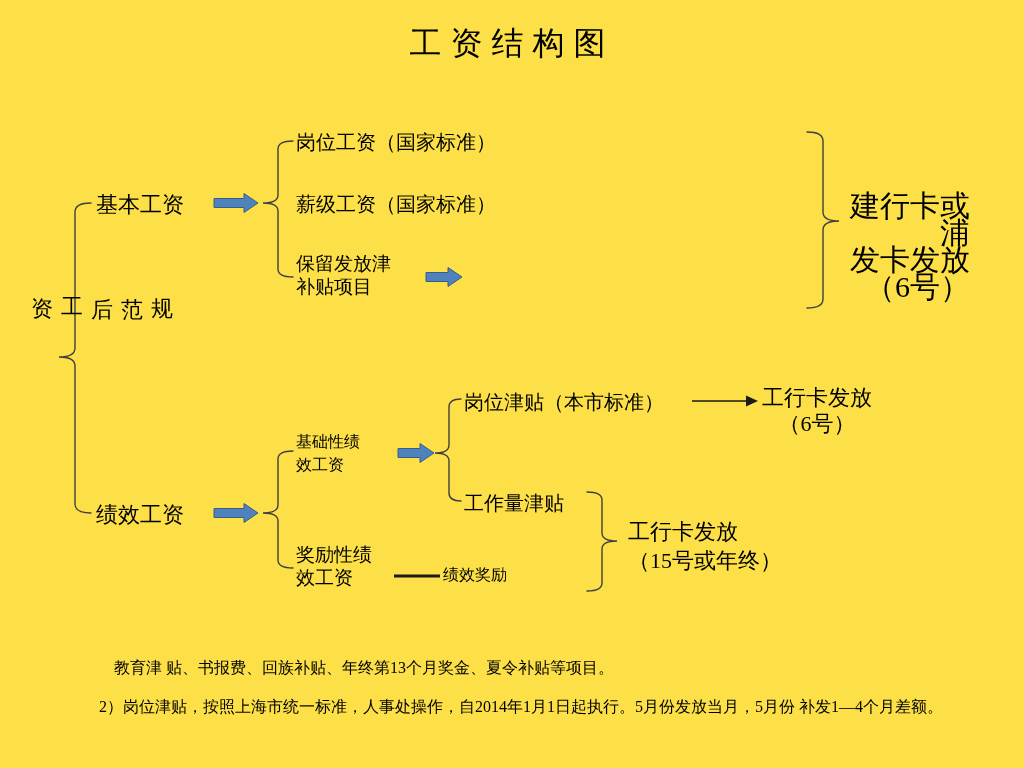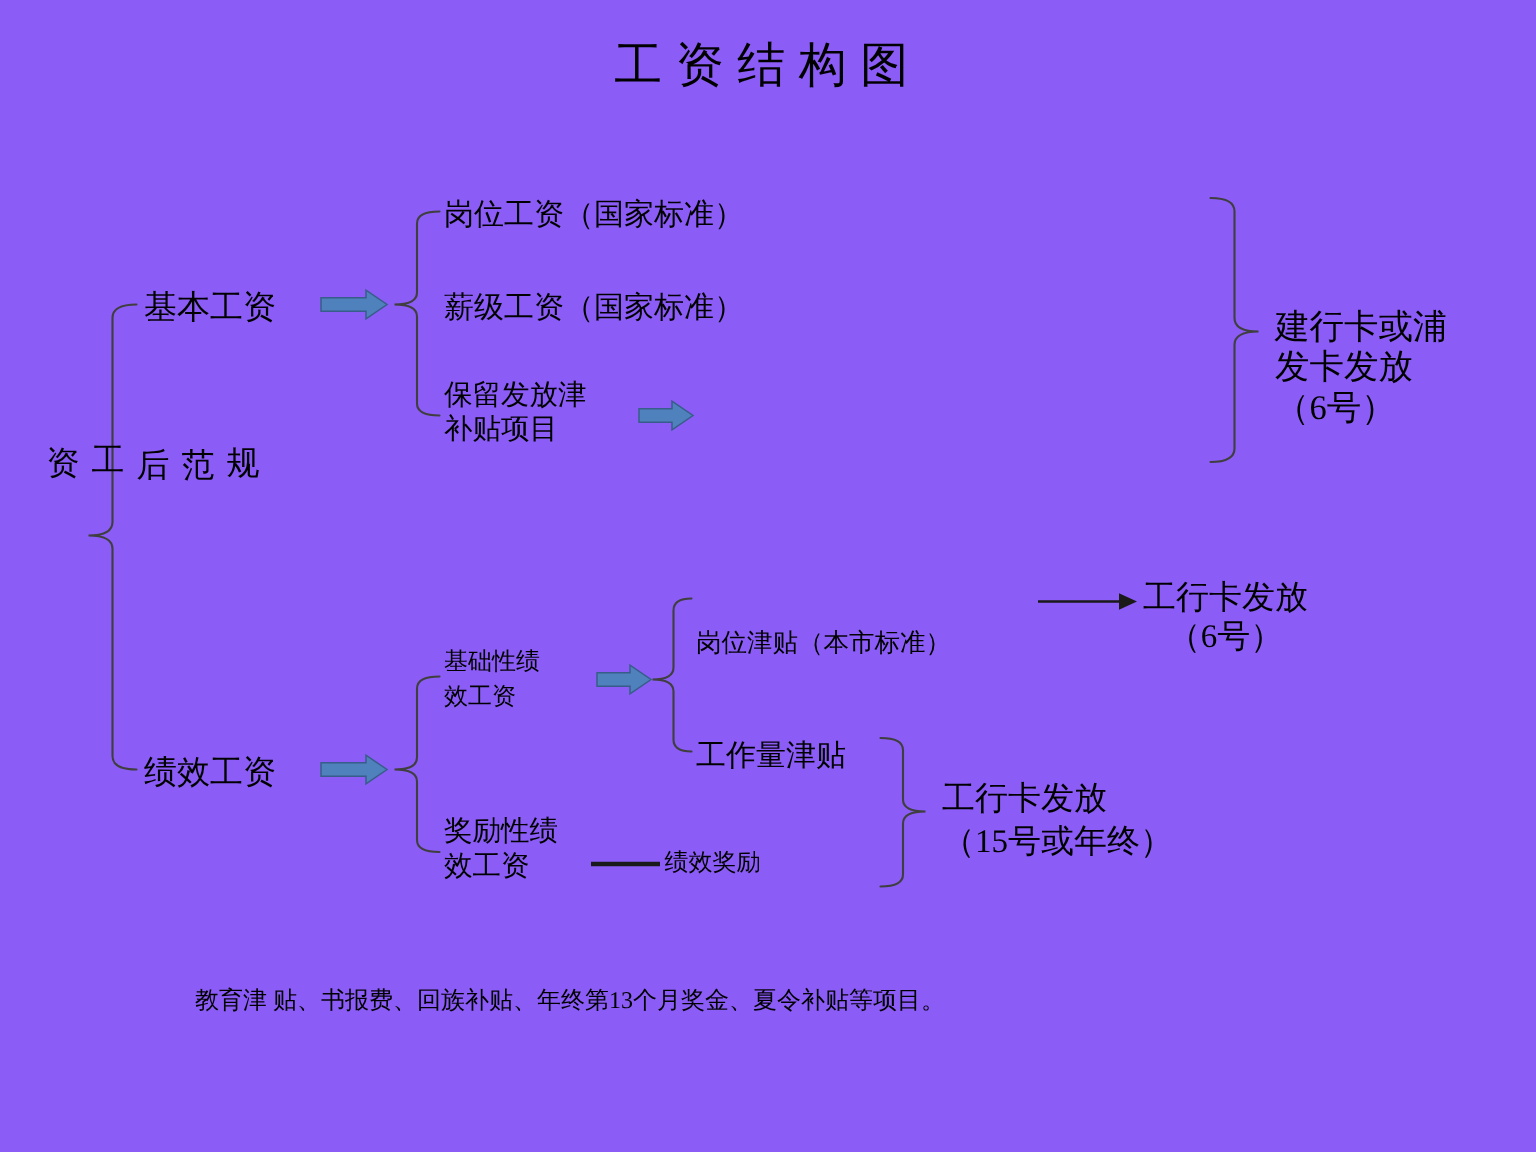--- a/index.html
+++ b/index.html
@@ -1,48 +1,48 @@
 <!DOCTYPE html>
 <html><head>
 <meta charset="utf-8">
 <style>
   * { box-sizing: border-box; }
   html, body { margin: 0; padding: 0; background: #ffffff; }
   body { font-family: "Liberation Serif", "DejaVu Serif", serif; color: #000; }
-  .slide { position: relative; width: 1024px; height: 768px; background: #8b5cf6; overflow: hidden; }
+  .slide { position: relative; width: 1024px; height: 768px; background: #fde047; overflow: hidden; }
   .overlay { position: absolute; left: 0; top: 0; }
 
   .title {
     position: absolute; left: 0; top: 22px; width: 100%;
     margin: 0; text-align: center;
     font-size: 32px; font-weight: 400; letter-spacing: 9px;
   }
 
   .t { position: absolute; white-space: pre-line; color: #000; }
 
   .n-root { left: 27px; top: 280px; font-size: 22px; line-height: 30px;
             writing-mode: vertical-rl; text-orientation: upright; letter-spacing: 8px; }
   .n-basic      { left: 96px;  top: 190px; font-size: 22px; }
   .n-postwage   { left: 296px; top: 129px; font-size: 20px; }
   .n-gradewage  { left: 296px; top: 191px; font-size: 20px; }
   .n-retained   { left: 296px; top: 252px; font-size: 19px; line-height: 23px; }
   .n-detail     { left: 466px; top: 241px; font-size: 21px; line-height: 25px; }
-  .n-ccb        { left: 850px; top: 192px; font-size: 23px; line-height: 27px; width: 120px; text-align: left; margin-top: 12px; }
+  .n-ccb        { left: 850px; top: 192px; font-size: 30px; line-height: 27px; width: 120px; text-align: right; }
   .n-perf       { left: 96px;  top: 500px; font-size: 22px; }
   .n-baseperf   { left: 296px; top: 430px; font-size: 16px; line-height: 23px; }
-  .n-postallow  { left: 464px; top: 389px; font-size: 17px; margin-top: 28px; }
+  .n-postallow  { left: 464px; top: 389px; font-size: 20px; }
   .n-icbc6      { left: 760px; top: 385px; font-size: 22px; line-height: 26px; width: 114px; text-align: center; }
   .n-workload   { left: 464px; top: 490px; font-size: 20px; }
   .n-rewardperf { left: 296px; top: 543px; font-size: 19px; line-height: 23px; }
   .n-perfreward { left: 443px; top: 565px; font-size: 16px; }
   .n-icbc15     { left: 628px; top: 517px; font-size: 22px; line-height: 29px; }
 
   .notes { left: 62px; top: 639px; font-size: 16px; line-height: 19.3px; }
   .notes .ln { white-space: pre; }
-  .ind-a { margin-left: 68px; }
+  .ind-a { margin-left: 52px; }
   .ind-b { margin-left: 37px; }
 
   .bracket { fill: none; stroke: #3f3f3f; stroke-width: 1.4; stroke-linecap: round; }
   .blue-arrow { stroke: #385d8a; stroke-width: 1; }
   .black-line { stroke: #1a1a1a; }
 </style>
 </head>
 <body>
 
 <div class="slide">
@@ -99,17 +99,18 @@
 （6号）</div>
   <div class="t n-workload">工作量津贴</div>
   <div class="t n-rewardperf">奖励性绩
 效工资</div>
   <div class="t n-perfreward">绩效奖励</div>
   <div class="t n-icbc15">工行卡发放
 （15号或年终）</div>
 
   <div class="t notes">
     <div class="ln ind-a">教育津 贴、书报费、回族补贴、年终第13个月奖金、夏令补贴等项目。</div>
+    <div class="ln ind-b">2）岗位津贴，按照上海市统一标准，人事处操作，自2014年1月1日起执行。5月份发放当月，5月份 补发1—4个月差额。</div>
     
     
   </div>
 
 </div>
 
 </body></html>

